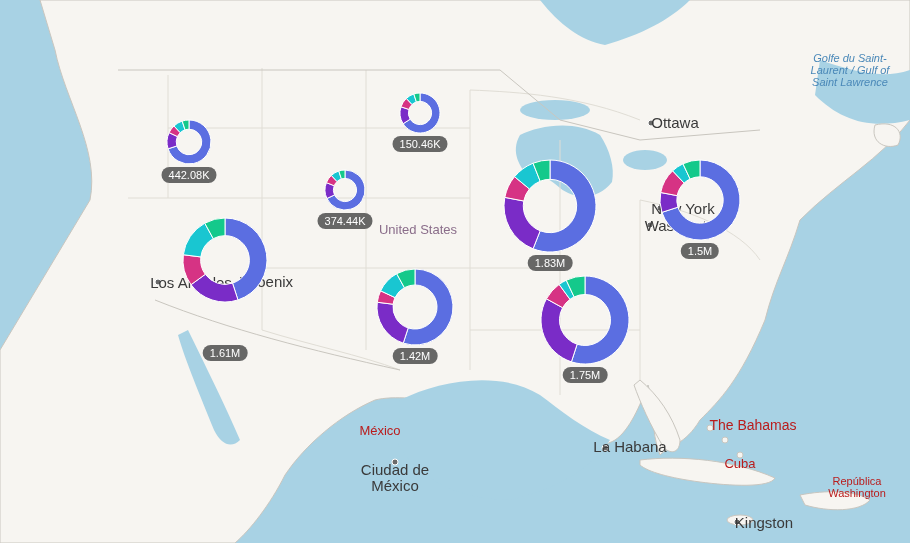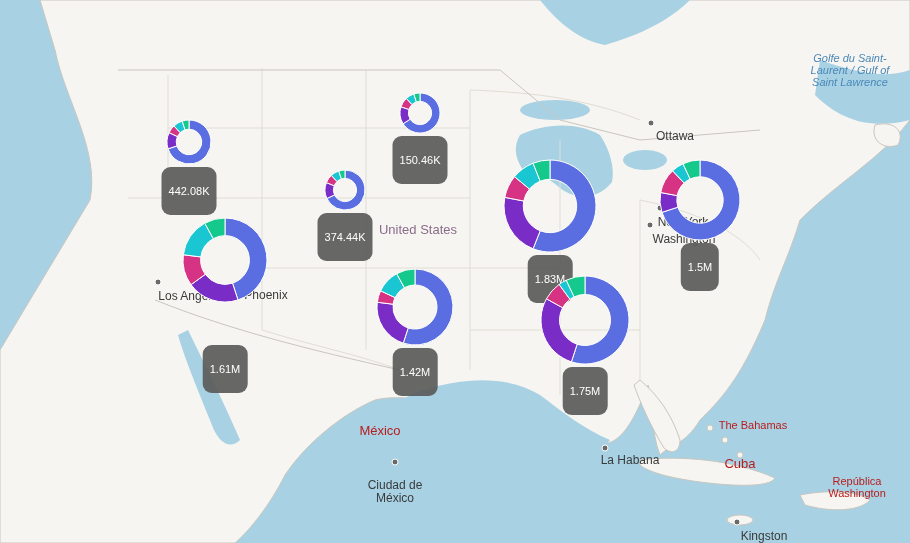--- a/index.html
+++ b/index.html
@@ -17,25 +17,24 @@
     height: 543px;
   }
   svg.basemap {
     position: absolute;
     left: 0; top: 0;
     width: 910px;
     height: 543px;
   }
   .city-label {
     position: absolute;
-    font-size: 12px;
+    font-size: 15px;
     color: #3a3a3a;
     white-space: nowrap;
     transform: translate(-50%, -50%);
-    margin-top: 14px;
   }
   .city-dot {
     position: absolute;
     width: 5px;
     height: 5px;
     background: #6a6a6a;
     border: 1px solid #fff;
     border-radius: 50%;
     transform: translate(-50%, -50%);
   }
@@ -67,21 +66,21 @@
   }
   .chart-wrap svg {
     display: block;
   }
   .value-badge {
     position: absolute;
     transform: translate(-50%, 0);
     background: rgba(90,90,90,0.92);
     color: #fff;
     font-size: 11px;
-    padding: 18px 7px;
+    padding: 2px 7px;
     border-radius: 9px;
     white-space: nowrap;
     font-weight: 500;
   }
 </style>
 </head>
 <body>
 
 <div class="map-canvas">
 
@@ -204,21 +203,21 @@
 
   <div class="city-dot" style="left:395px; top:462px;"></div>
   <div class="city-label" style="left:395px; top:478px; text-align:center; line-height:1.05; white-space:normal; width:70px;">Ciudad
 de México</div>
 
   <div class="city-dot" style="left:605px; top:448px;"></div>
   <div class="city-label" style="left:630px; top:446px;">La Habana</div>
 
   <div class="country-label" style="left:740px; top:463px; font-size:13px;">Cuba</div>
 
-  <div class="country-label" style="left:753px; top:425px; font-size:11px;">The Bahamas</div>
+  <div class="country-label" style="left:753px; top:425px; font-size:14px;">The Bahamas</div>
 
   <div class="country-label" style="left:857px; top:488px; font-size:11px; text-align:center; white-space:normal; width:90px; line-height:1.05;">República
 Washington</div>
 
   <div class="city-dot" style="left:737px; top:522px;"></div>
   <div class="city-label" style="left:764px; top:522px;">Kingston</div>
 
   <div class="water-label" style="left:850px; top:70px; width:80px;">Golfe
 du Saint-
 Laurent /

